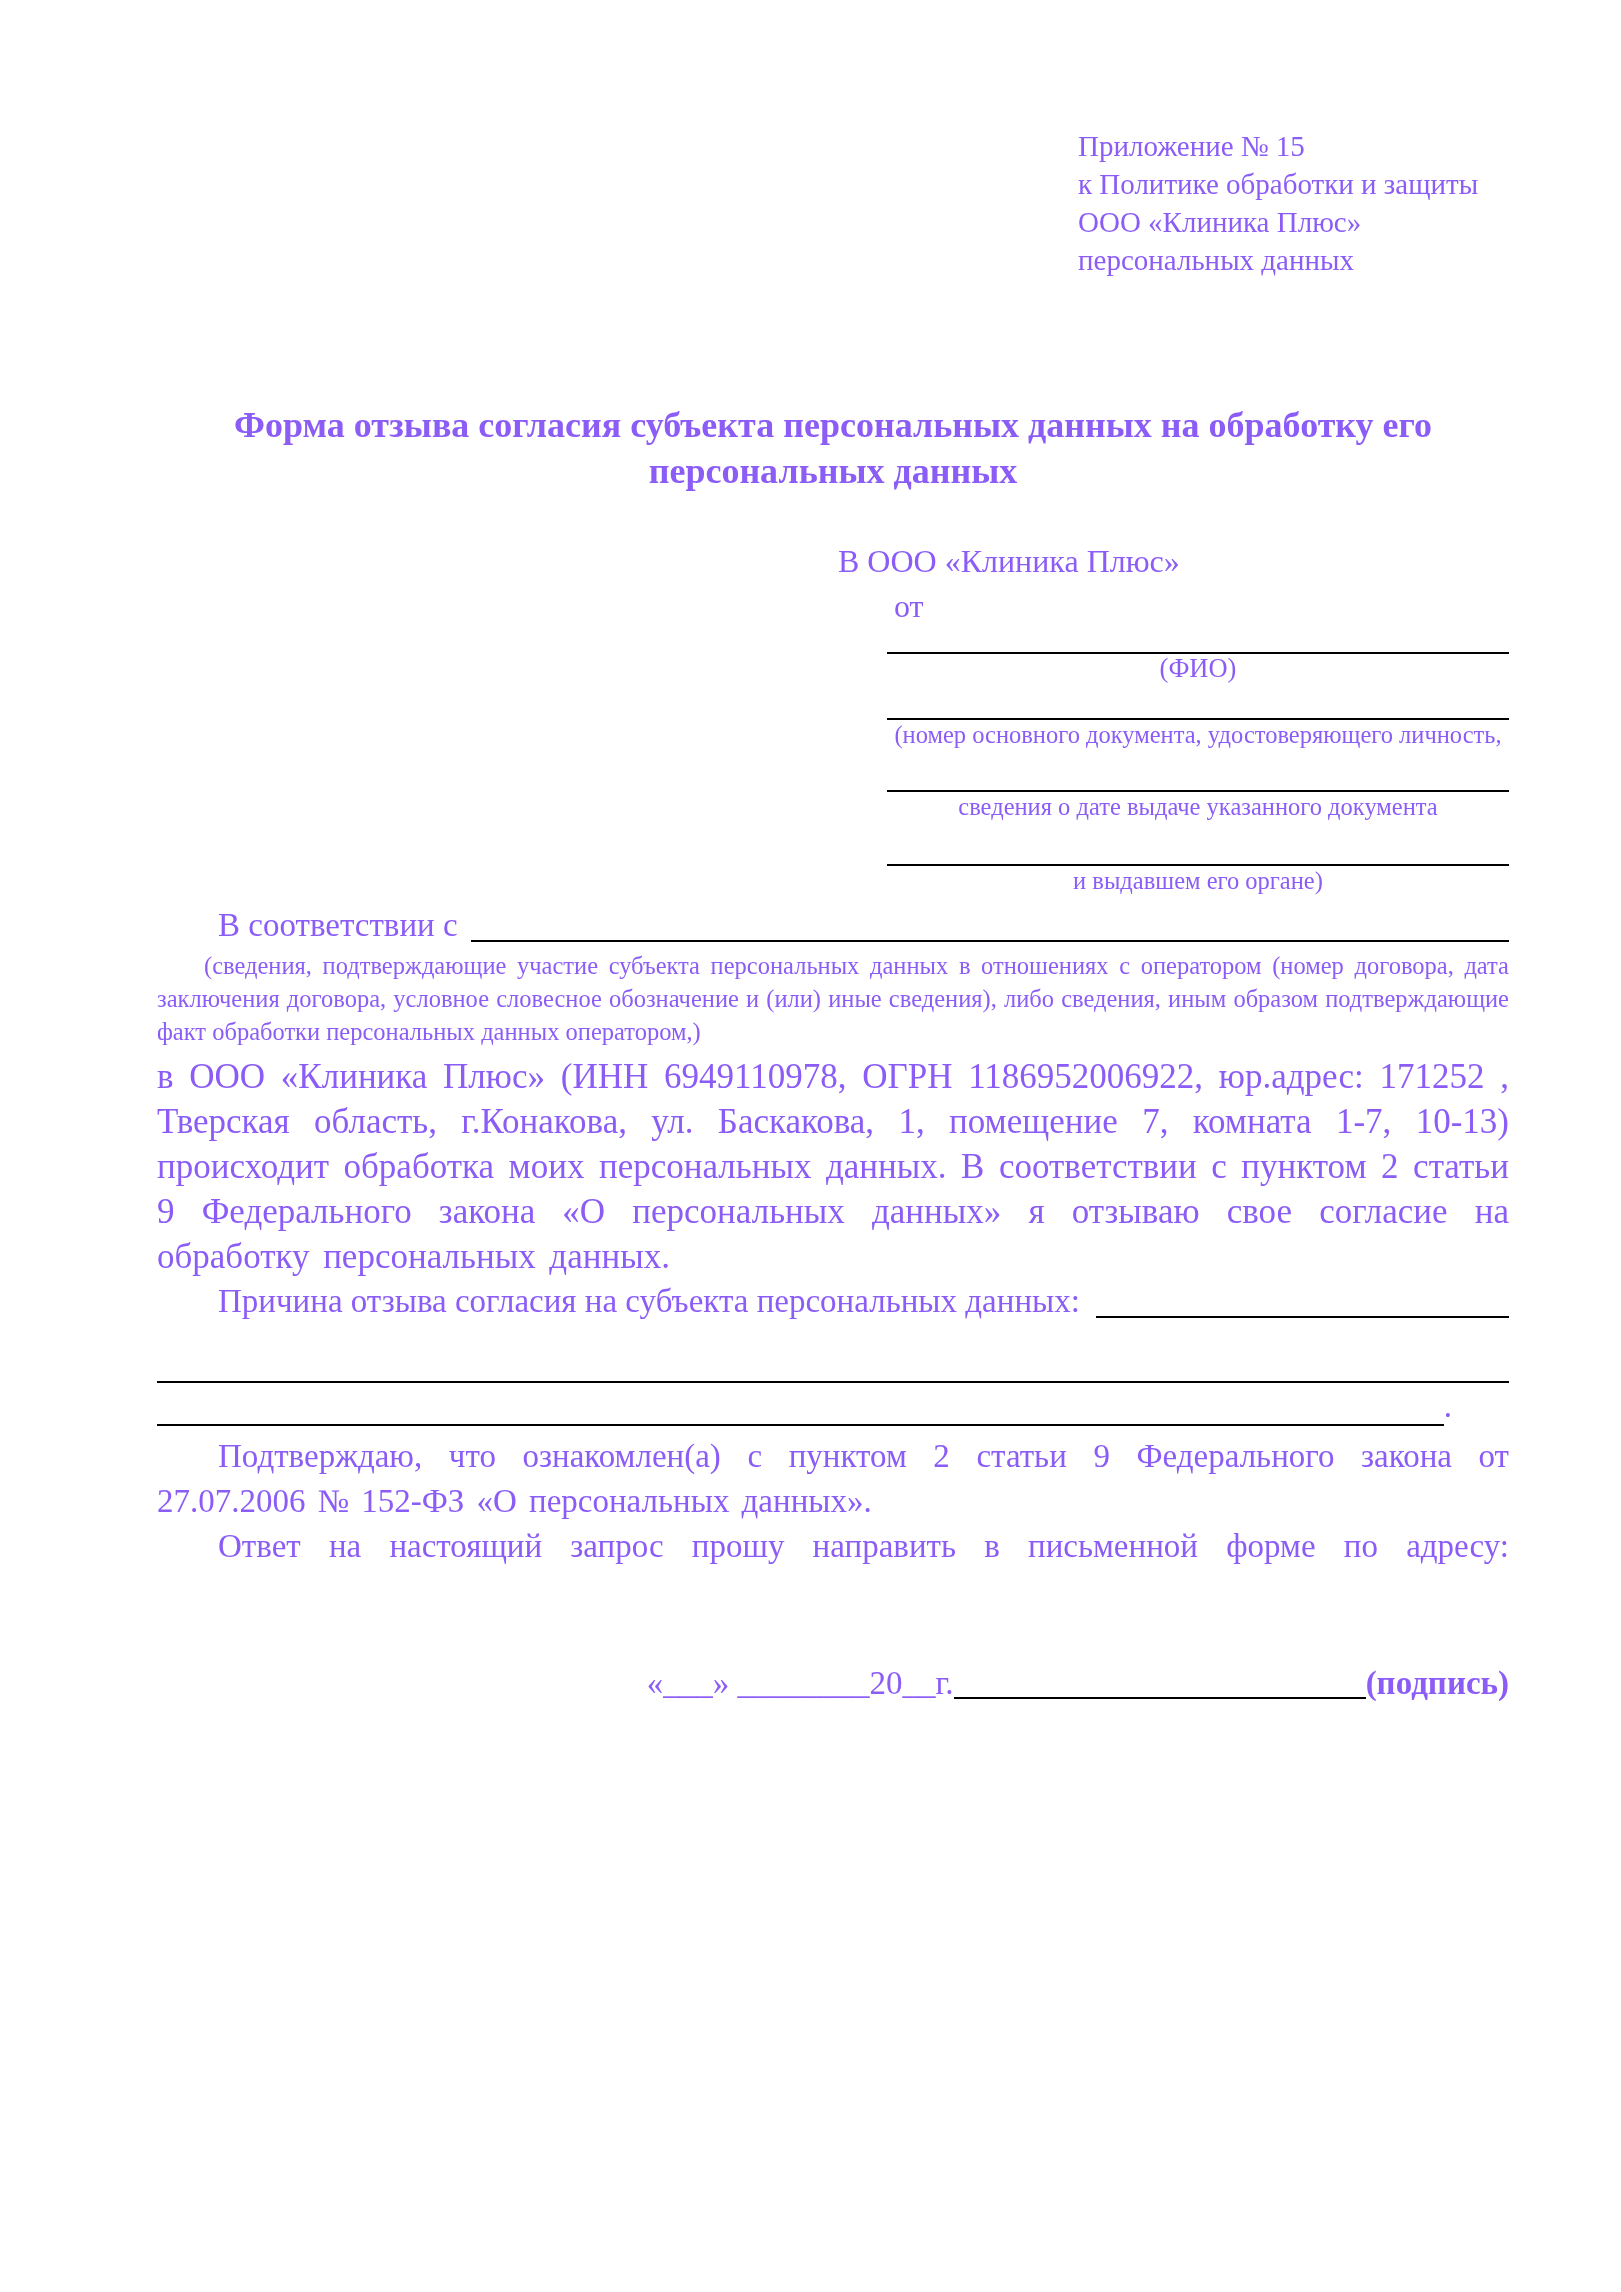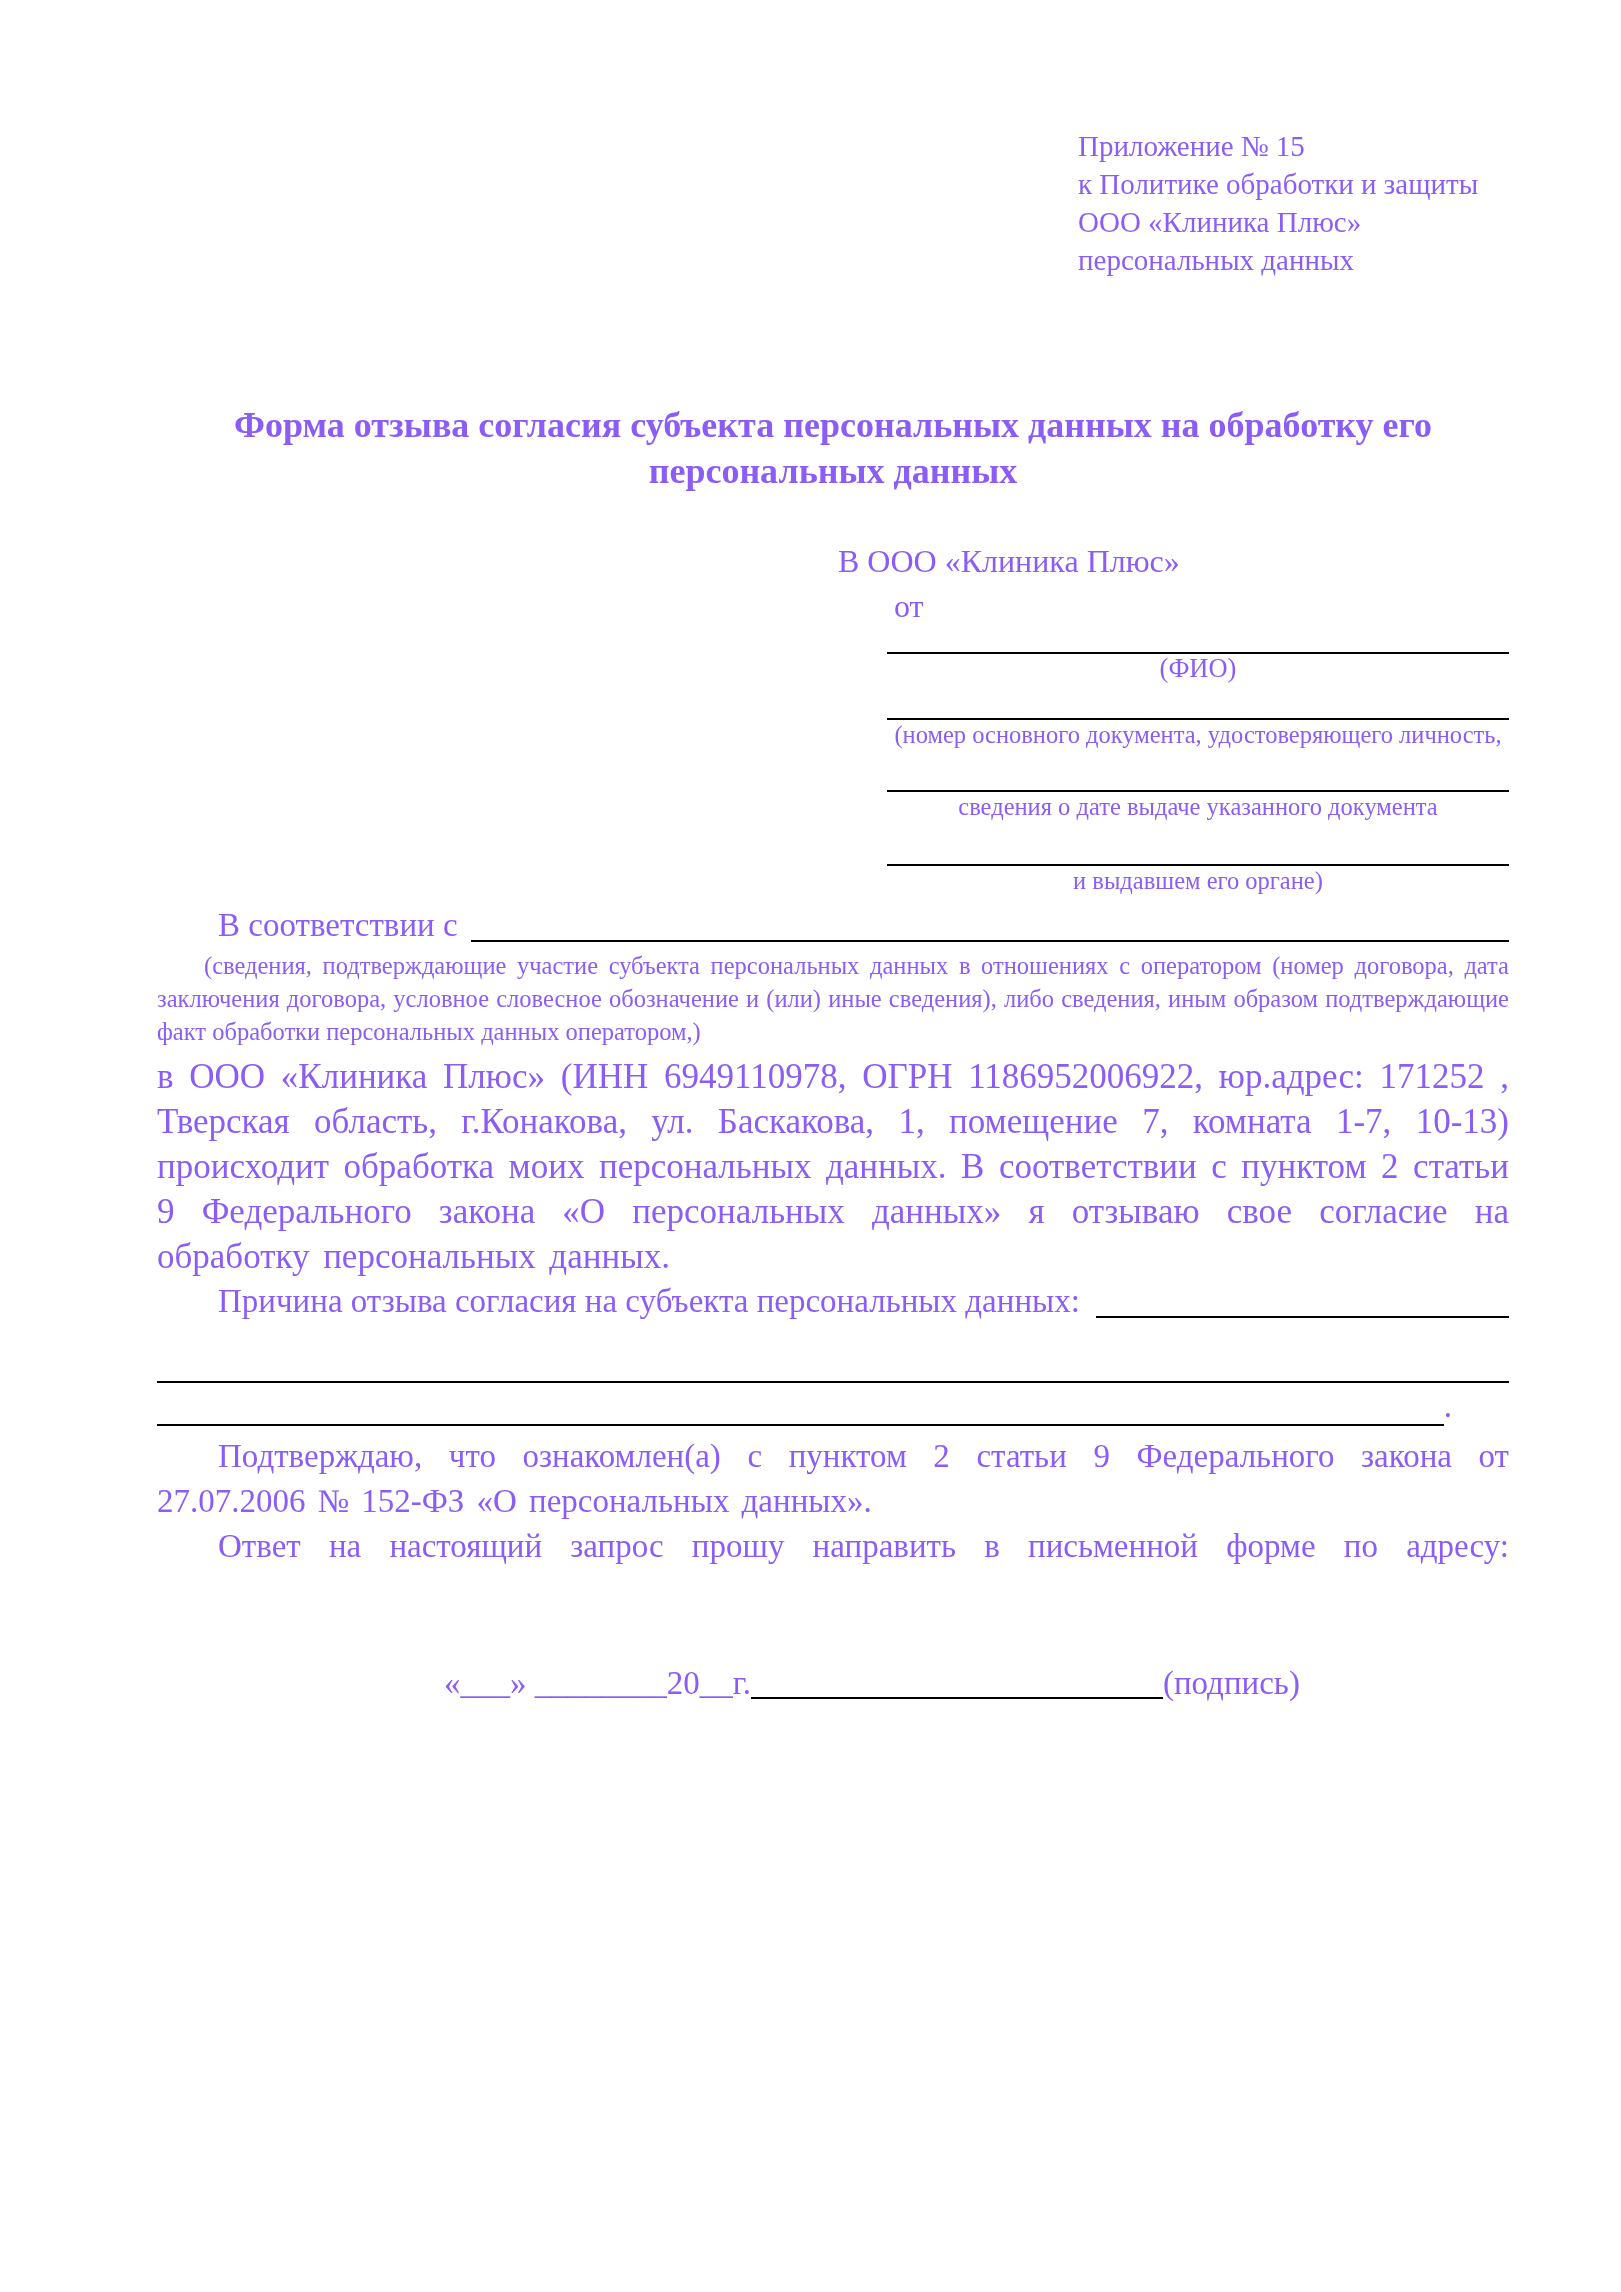--- a/index.html
+++ b/index.html
@@ -100,28 +100,28 @@
     line-height: 45px;
     text-align: justify;
     text-align-last: justify;
     text-indent: 61px;
   }
   .reply2 { display: flex; font-size: 33px; line-height: 45px; }
   .reply2 .blank { width: 619px; border-bottom: 2.9px solid #000; margin-bottom: 4.9px; }
 
   .footer-row {
     display: flex;
-    justify-content: center;
+    justify-content: flex-end;
     align-items: flex-end;
     margin-top: 93px;
     font-size: 33px;
     line-height: 43px;
   }
   .footer-left { padding-left: 78px; white-space: nowrap; }
-  .footer-right { display: flex; align-items: flex-end; white-space: nowrap; }
+  .footer-right { display: flex; align-items: flex-end; white-space: nowrap; font-weight: bold; }
   .footer-right .sig-line { width: 412px; border-bottom: 2px solid #000; margin-bottom: 5.9px; }
 </style>
 </head>
 <body>
 
 <div class="page">
 
   <div class="header-right">
     <div>Приложение № 15</div>
     <div>к Политике обработки и защиты</div>

